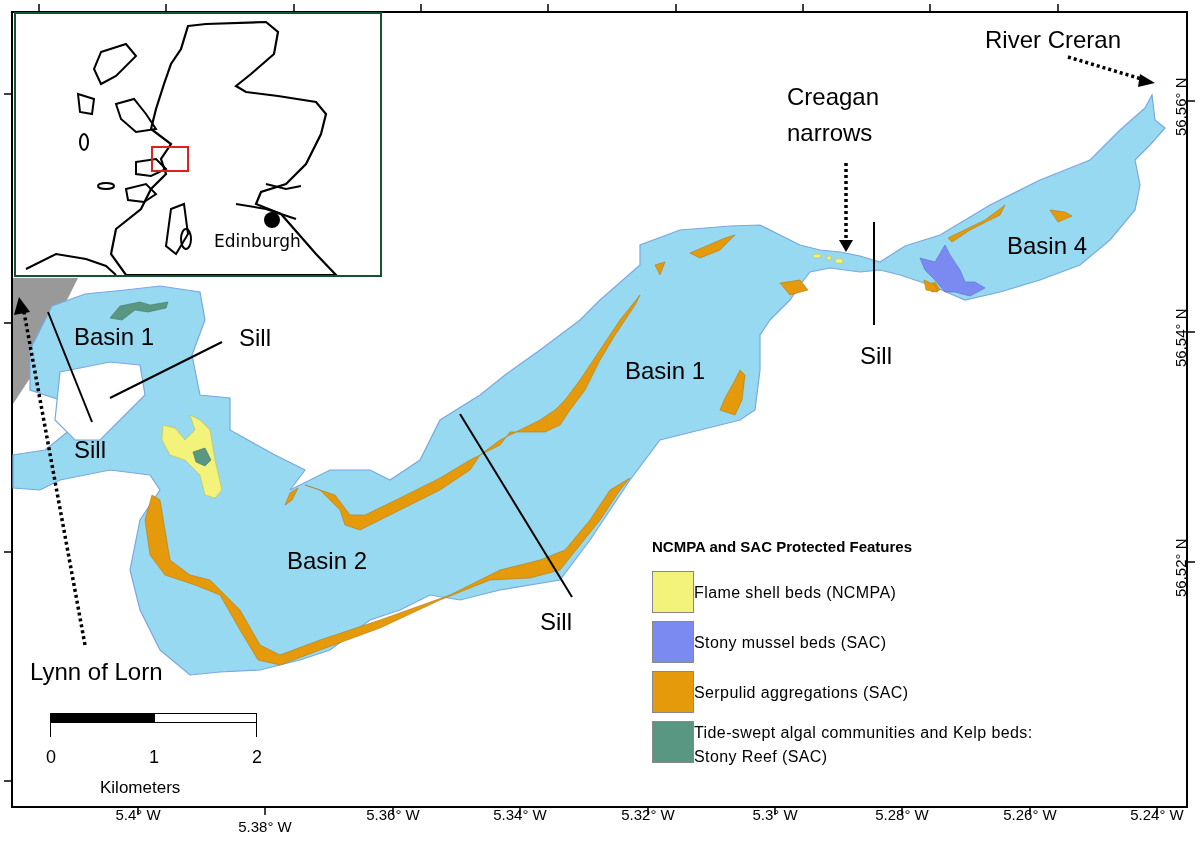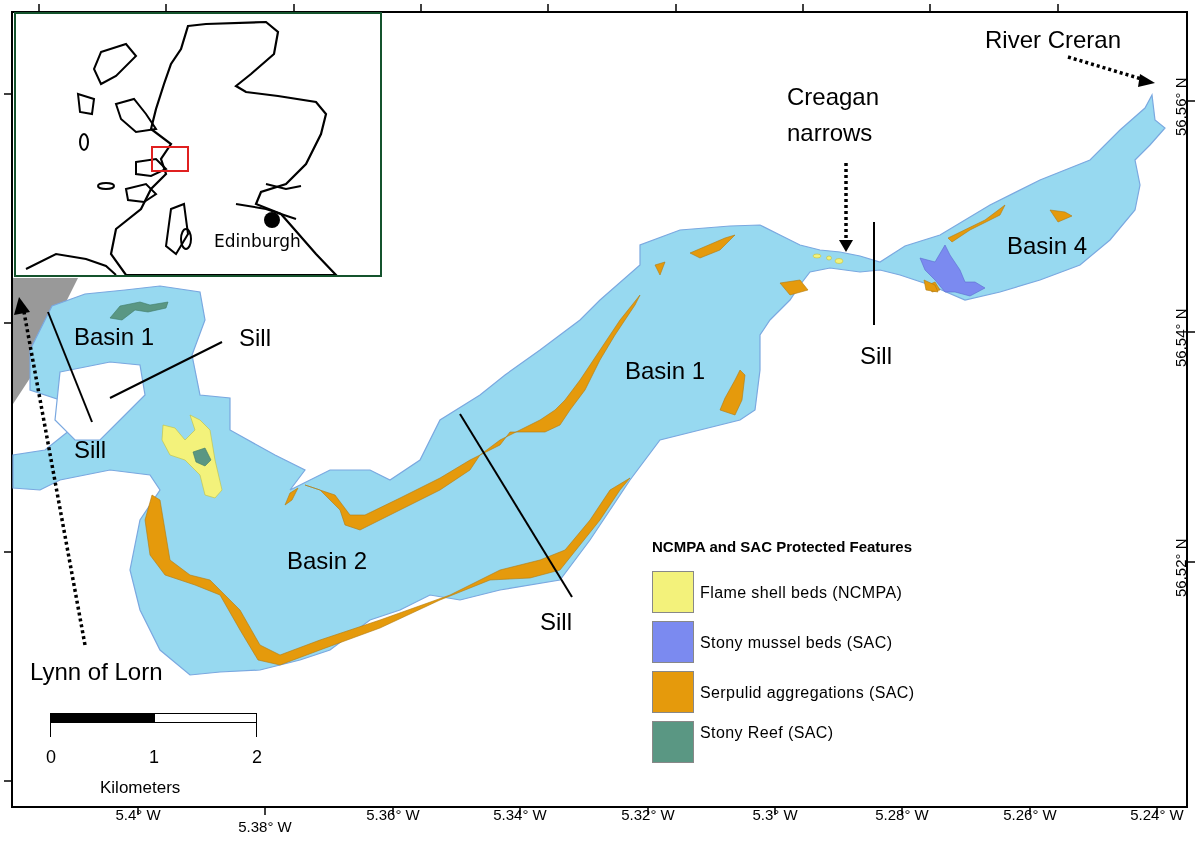--- a/index.html
+++ b/index.html
@@ -6,21 +6,21 @@
   body { width:1200px; height:842px; position:relative; overflow:hidden; font-family:"Liberation Sans", sans-serif; }
   #map-svg { position:absolute; left:0; top:0; width:1200px; height:842px; }
   .lbl { position:absolute; font-family:"Liberation Sans", sans-serif; color:#000; white-space:nowrap; }
   .big { font-size:24px; }
   .tick-x { position:absolute; top:806px; font-size:15px; transform:translateX(-50%); white-space:nowrap; }
   .tick-y { position:absolute; left:1172px; font-size:15px; transform-origin:left top; transform:rotate(-90deg); white-space:nowrap; }
   .legend { position:absolute; left:652px; top:538px; width:540px; }
   .legend-title { font-weight:bold; font-size:15px; margin-bottom:16px; }
   .legend-item { display:flex; align-items:flex-start; margin-bottom:6px; height:44px; }
   .swatch { width:42px; height:42px; border:1px solid #888; box-sizing:border-box; flex:none; }
-  .legend-text { margin-left:6px; font-size:16px; line-height:24px; letter-spacing:0.4px; }
+  .legend-text { font-size:16px; line-height:24px; letter-spacing:0.4px; }
   .legend-text.one { padding-top:10px; }
   .scale { position:absolute; left:50px; top:713px; }
   .scale-bar { position:absolute; left:0; top:0; width:207px; height:10px; border:1px solid #000; box-sizing:border-box; background:#fff; }
   .scale-black { position:absolute; left:0; top:0; width:104px; height:100%; background:#000; }
   .scale-num { position:absolute; top:34px; font-size:18px; transform:translateX(-50%); }
   .scale-unit { position:absolute; left:50px; top:65px; font-size:17px; }
   .inset { position:absolute; left:14px; top:12px; width:368px; height:265px; border:2px solid #14532d; box-sizing:border-box; background:#fff; }
 </style>
 </head>
 <body>
@@ -174,20 +174,21 @@
     <div class="swatch" style="background:#7b8af0"></div>
     <div class="legend-text one">Stony mussel beds (SAC)</div>
   </div>
   <div class="legend-item">
     <div class="swatch" style="background:#e59a0c"></div>
     <div class="legend-text one">Serpulid aggregations (SAC)</div>
   </div>
   <div class="legend-item">
     <div class="swatch" style="background:#5a9783"></div>
     <div class="legend-text">
+      <div>Tide-swept algal communities and Kelp beds:</div>
       <div>Stony Reef (SAC)</div>
     </div>
   </div>
 </div>
 
 <div class="scale">
   <div class="scale-bar">
       <div class="scale-black"></div>
     </div>
   <div style="position:absolute;left:0;top:10px;width:1px;height:14px;background:#000"></div>

